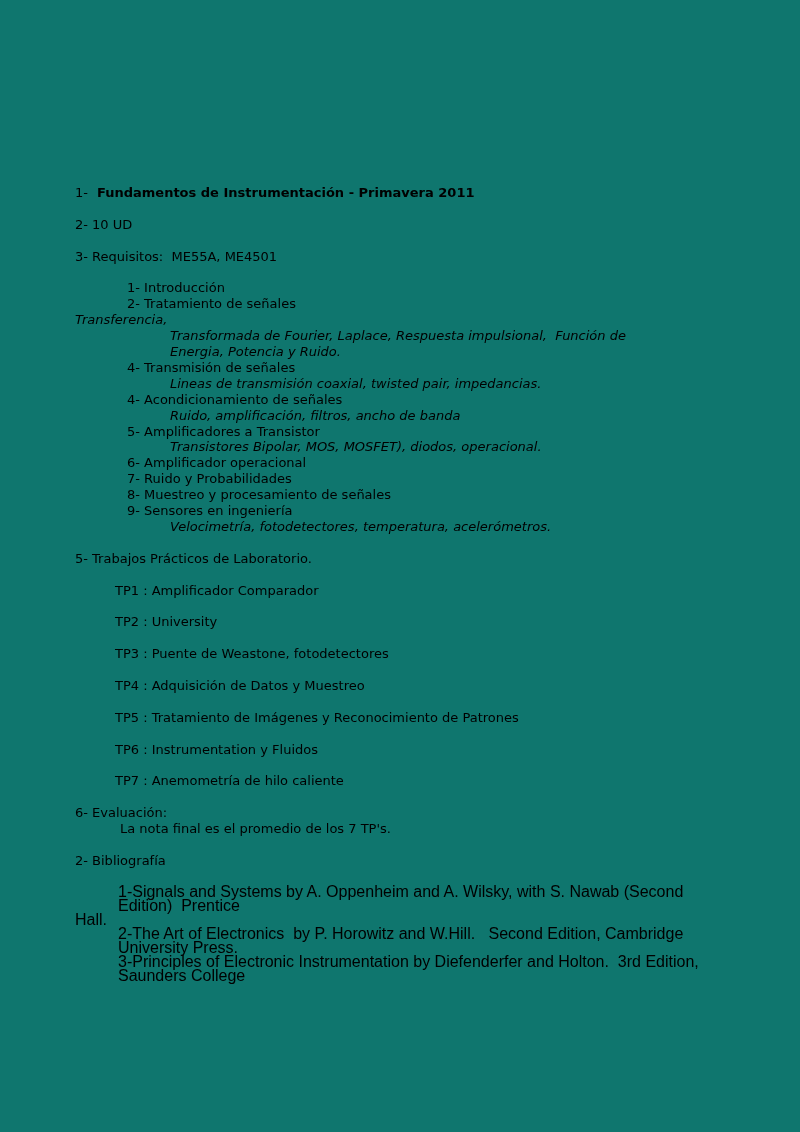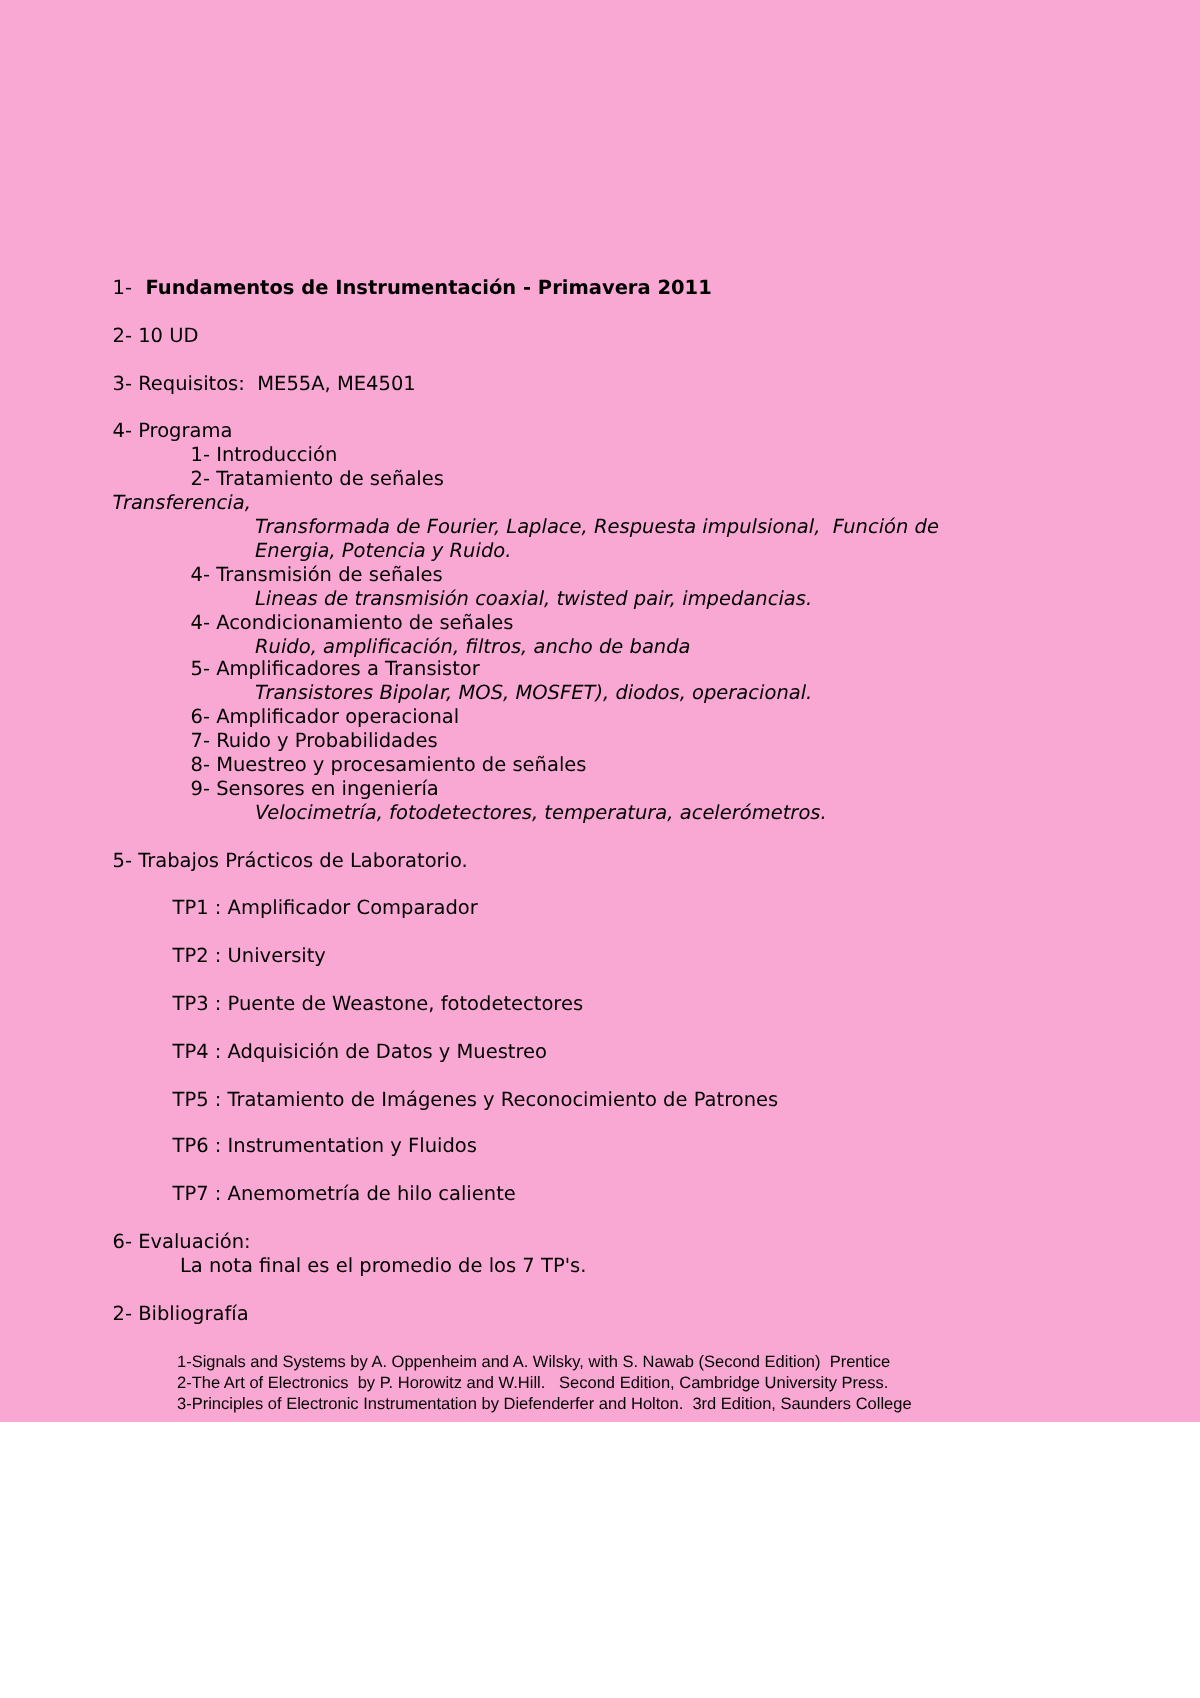--- a/index.html
+++ b/index.html
@@ -3,22 +3,22 @@
 <meta charset="utf-8">
 <style>
   html, body {
     margin: 0;
     padding: 0;
     background: #ffffff;
   }
   .page {
     position: relative;
     width: 800px;
-    height: 948px;
-    background: #f9a8d4;
+    height: 1132px;
+    background: #0f766e;
     box-sizing: border-box;
     padding: 185px 70px 0 75px;
     font-family: "DejaVu Sans", sans-serif;
     font-size: 13px;
     line-height: 15.9px;
     color: #000000;
     overflow: hidden;
   }
   .line {
     white-space: pre-wrap;
@@ -33,39 +33,38 @@
     font-style: italic;
   }
   .prog-detail-flush {
     padding-left: 0;
     font-style: italic;
   }
   .tp-line { padding-left: 40px; }
   .eval-text { padding-left: 45px; }
   .bib {
     font-family: "Liberation Sans", sans-serif;
-    font-size: 11px;
+    font-size: 16px;
     line-height: 14px;
   }
   .bib .line { min-height: 14px; }
   .bib-first { padding-left: 43px; }
   .bib-flush { padding-left: 0; }
 </style>
 </head>
 <body>
 
 <div class="page">
 
   <div class="line gap-after"><span class="num">1-</span><span class="bold">Fundamentos de Instrumentación - Primavera 2011</span></div>
 
   <div class="line gap-after">2- 10 UD</div>
 
   <div class="line gap-after">3- Requisitos:  ME55A, ME4501</div>
 
-  <div class="line">4- Programa</div>
   <div>
     <div class="line prog-item">1- Introducción</div>
     <div class="line prog-item">2- Tratamiento de señales</div>
     <div class="line prog-detail-flush">Transferencia,</div>
     <div class="line prog-detail">Transformada de Fourier, Laplace, Respuesta impulsional,  Función de</div>
     <div class="line prog-detail">Energia, Potencia y Ruido.</div>
     <div class="line prog-item">4- Transmisión de señales</div>
     <div class="line prog-detail">Lineas de transmisión coaxial, twisted pair, impedancias.</div>
     <div class="line prog-item">4- Acondicionamiento de señales</div>
     <div class="line prog-detail">Ruido, amplificación, filtros, ancho de banda</div>
@@ -88,17 +87,18 @@
     <div class="line tp-line gap-after">TP6 : Instrumentation y Fluidos</div>
     <div class="line tp-line gap-after">TP7 : Anemometría de hilo caliente</div>
   </div>
 
   <div class="line">6- Evaluación:</div>
   <div class="line eval-text gap-after">La nota final es el promedio de los 7 TP's.</div>
 
   <div class="line gap-after">2- Bibliografía</div>
   <div class="bib">
     <div class="line bib-first">1-Signals and Systems by A. Oppenheim and A. Wilsky, with S. Nawab (Second Edition)  Prentice</div>
+    <div class="line bib-flush">Hall.</div>
     <div class="line bib-first">2-The Art of Electronics  by P. Horowitz and W.Hill.   Second Edition, Cambridge University Press.</div>
     <div class="line bib-first">3-Principles of Electronic Instrumentation by Diefenderfer and Holton.  3rd Edition, Saunders College</div>
   </div>
 
 </div>
 
 </body></html>

